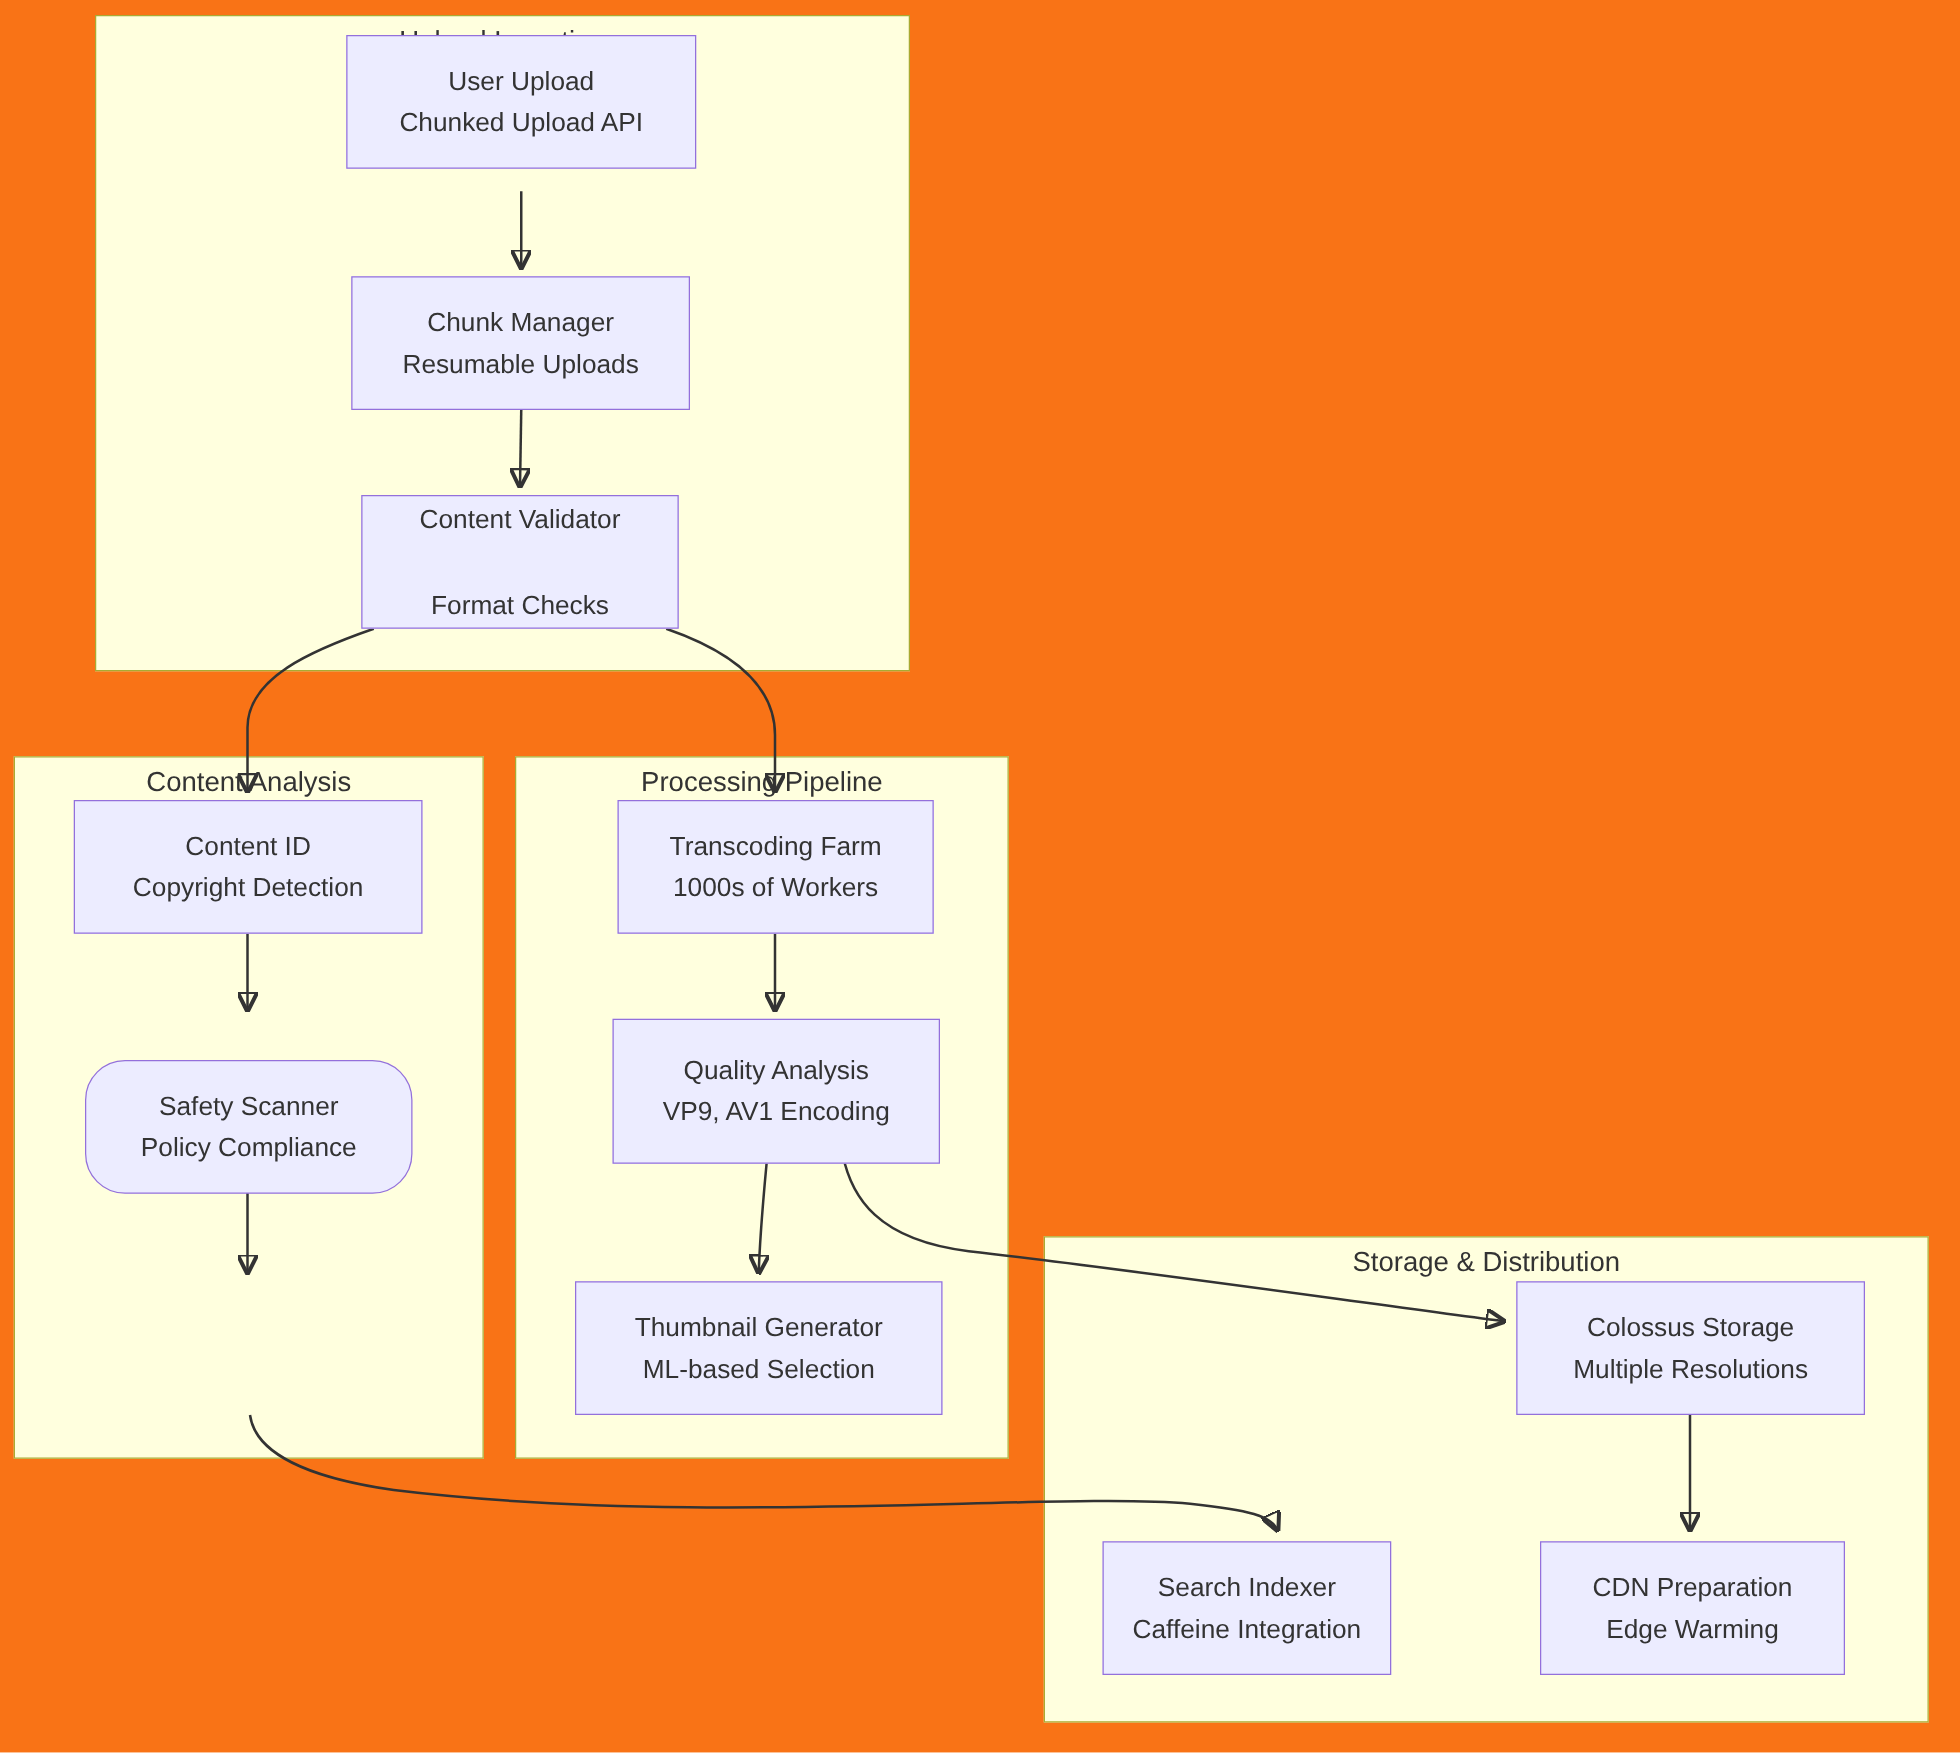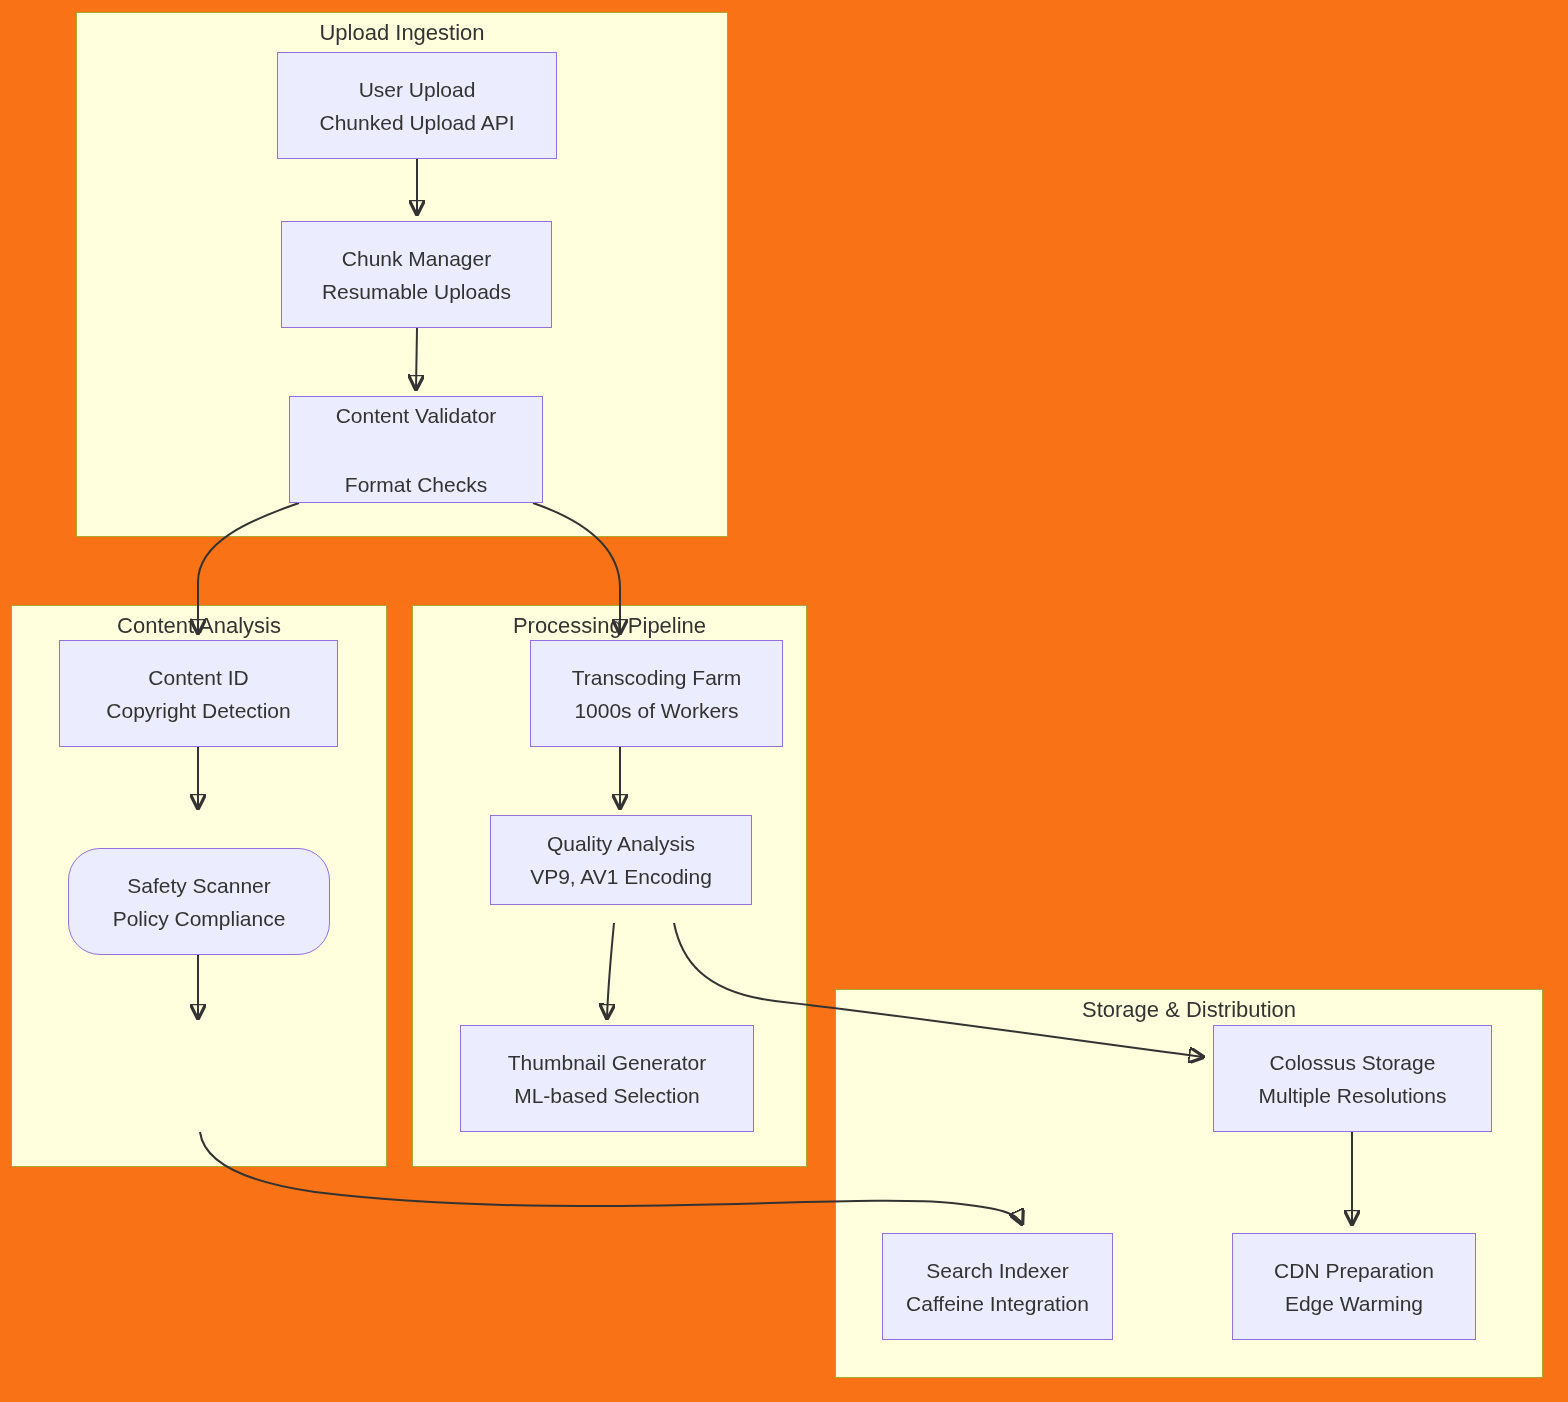--- a/index.html
+++ b/index.html
@@ -85,21 +85,21 @@
     <path d="M533,503 C585,521 620,548 620,588 L620,633" marker-end="url(#arrow)"></path>
     <path d="M198,747 L198,808" marker-end="url(#arrow)"></path>
     <path d="M198,923 L198,1018" marker-end="url(#arrow)"></path>
     <path d="M620,747 L620,808" marker-end="url(#arrow)"></path>
     <path d="M614,923 C611,955 608,985 607,1018" marker-end="url(#arrow)"></path>
     <path d="M674,923 C681,958 702,992 775,1001 C915,1017 1080,1041 1203,1057" marker-end="url(#arrow)"></path>
     <path d="M200,1132 C204,1162 245,1182 315,1192 C560,1222 845,1193 952,1203 C1000,1208 1017,1213 1022,1224" marker-end="url(#arrow)"></path>
     <path d="M1352,1132 L1352,1224" marker-end="url(#arrow)"></path>
   </svg>
 
-  <div class="node" style="left:277px; top:52px; width:280px; height:107px;text-align:right;">
+  <div class="node" style="left:277px; top:28px; width:280px; height:107px;text-align:right;">
     <span>User Upload</span>
     <span>Chunked Upload API</span>
   </div>
 
   <div class="node" style="left:281px; top:221px; width:271px; height:107px;">
     <span>Chunk Manager</span>
     <span>Resumable Uploads</span>
   </div>
 
   <div class="node" style="left:289px; top:396px; width:254px; height:107px;gap:36px;">
@@ -111,26 +111,26 @@
     <span>Content ID</span>
     <span>Copyright Detection</span>
   </div>
 
   <div class="node" style="left:68px; top:848px; width:262px; height:107px;border-radius:32px;">
     <span>Safety Scanner</span>
     <span>Policy Compliance</span>
   </div>
 
 
-  <div class="node" style="left:494px; top:640px; width:253px; height:107px;margin-left:36px;">
+  <div class="node" style="left:494px; top:640px; width:253px; height:107px;">
     <span>Transcoding Farm</span>
     <span>1000s of Workers</span>
   </div>
 
-  <div class="node" style="left:490px; top:815px; width:262px; height:90px;">
+  <div class="node" style="left:490px; top:815px; width:262px; height:116px;">
     <span>Quality Analysis</span>
     <span>VP9, AV1 Encoding</span>
   </div>
 
   <div class="node" style="left:460px; top:1025px; width:294px; height:107px;">
     <span>Thumbnail Generator</span>
     <span>ML-based Selection</span>
   </div>
 
   <div class="node" style="left:1213px; top:1025px; width:279px; height:107px;">

